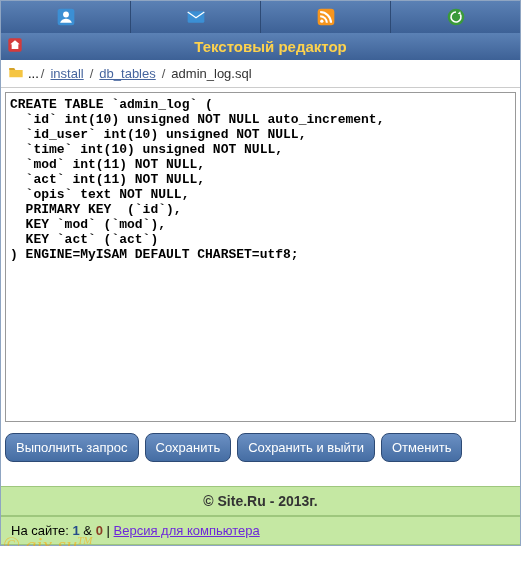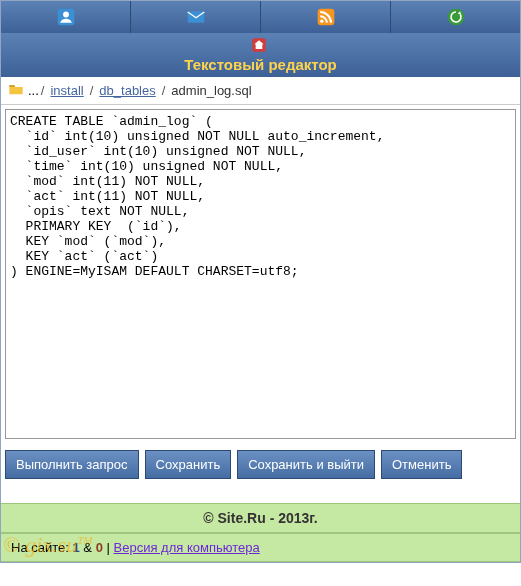--- a/index.html
+++ b/index.html
@@ -2,32 +2,32 @@
 <html><head>
 <meta charset="utf-8">
 <style>
   * { box-sizing: border-box; margin: 0; padding: 0; }
   body { font-family: Verdana, Arial, sans-serif; font-size: 13px; background: #fff; position: relative; }
   .container { width: 521px; border: 1px solid #8fa5c2; }
   .top-nav { display: flex; background: linear-gradient(#5b81b5, #3d6196); height: 32px; }
   .top-nav-item { flex: 1; display: flex; align-items: center; justify-content: center; border-right: 1px solid #2d4a75; cursor: pointer; }
   .top-nav-item:last-child { border-right: none; }
   .top-nav-item svg { width: 20px; height: 20px; }
-  .title-bar { background: linear-gradient(#5b81b5, #3d6196); color: #fdd24d; font-weight: bold; text-align: center; padding: 4px 6px; display: flex; align-items: center; font-size: 15px; flex-direction: column; }
+  .title-bar { background: linear-gradient(#5b81b5, #3d6196); color: #fdd24d; font-weight: bold; text-align: center; padding: 4px 6px; display: flex; align-items: center; font-size: 15px; }
   .title-bar .home-ic { margin-right: 4px; }
   .title-bar .title-text { flex: 1; text-align: center; }
   .breadcrumb { background: #fff; padding: 5px 7px; border-bottom: 1px solid #ccc; display: flex; align-items: center; font-size: 13px; }
   .breadcrumb a { color: #46659e; text-decoration: underline; margin: 0 4px; cursor: pointer; }
   .breadcrumb .sep { color: #555; margin: 0 2px; }
   .breadcrumb .folder-ic { margin-right: 4px; }
   .breadcrumb .current { margin-left: 4px; color: #333; }
   .editor-wrap { padding: 4px; background: #fff; }
-  .editor { width: 100%; height: 330px; font-family: "Courier New", monospace; font-size: 13px; padding: 4px; border: 1px solid #999; resize: none; font-weight: normal; white-space: pre; overflow: auto; }
+  .editor { width: 100%; height: 330px; font-family: "Courier New", monospace; font-size: 13px; padding: 4px; border: 1px solid #999; resize: none; font-weight: bold; white-space: pre; overflow: auto; }
   .btn-row { background: #fff; padding: 4px; display: flex; gap: 6px; }
-  .btn { background: linear-gradient(#6b90c3, #456da3); color: #fff; border: 1px solid #2d4a75; padding: 6px 10px; font-size: 13px; cursor: pointer; border-radius: 0; }
+  .btn { background: linear-gradient(#6b90c3, #456da3); color: #fff; border: 1px solid #2d4a75; padding: 6px 10px; font-size: 13px; cursor: pointer; border-radius: 8px; }
   .link-row { padding: 8px 10px; font-size: 13px; }
   .link-row a { color: #46659e; text-decoration: none; cursor: pointer; }
   .green-row { background: #c5e8a3; border-top: 1px solid #9ec77d; border-bottom: 1px solid #9ec77d; }
   .white-row { background: #fff; }
   .green-row.link-row, .white-row.link-row { display: flex; align-items: center; }
   .copyright { background: #c5e8a3; text-align: center; padding: 6px; font-size: 14px; color: #333; font-weight: bold; border-top: 1px solid #9ec77d; border-bottom: 1px solid #9ec77d; margin-top: 20px; }
   .status { background: #c5e8a3; padding: 6px 10px; font-size: 13px; border-top: 1px solid #9ec77d; border-bottom: 1px solid #9ec77d; }
   .status .num1 { color: #244b8a; font-weight: bold; }
   .status .num0 { color: #8a3d24; font-weight: bold; }
   .status a { color: #6d28d9; text-decoration: underline; cursor: pointer; }

